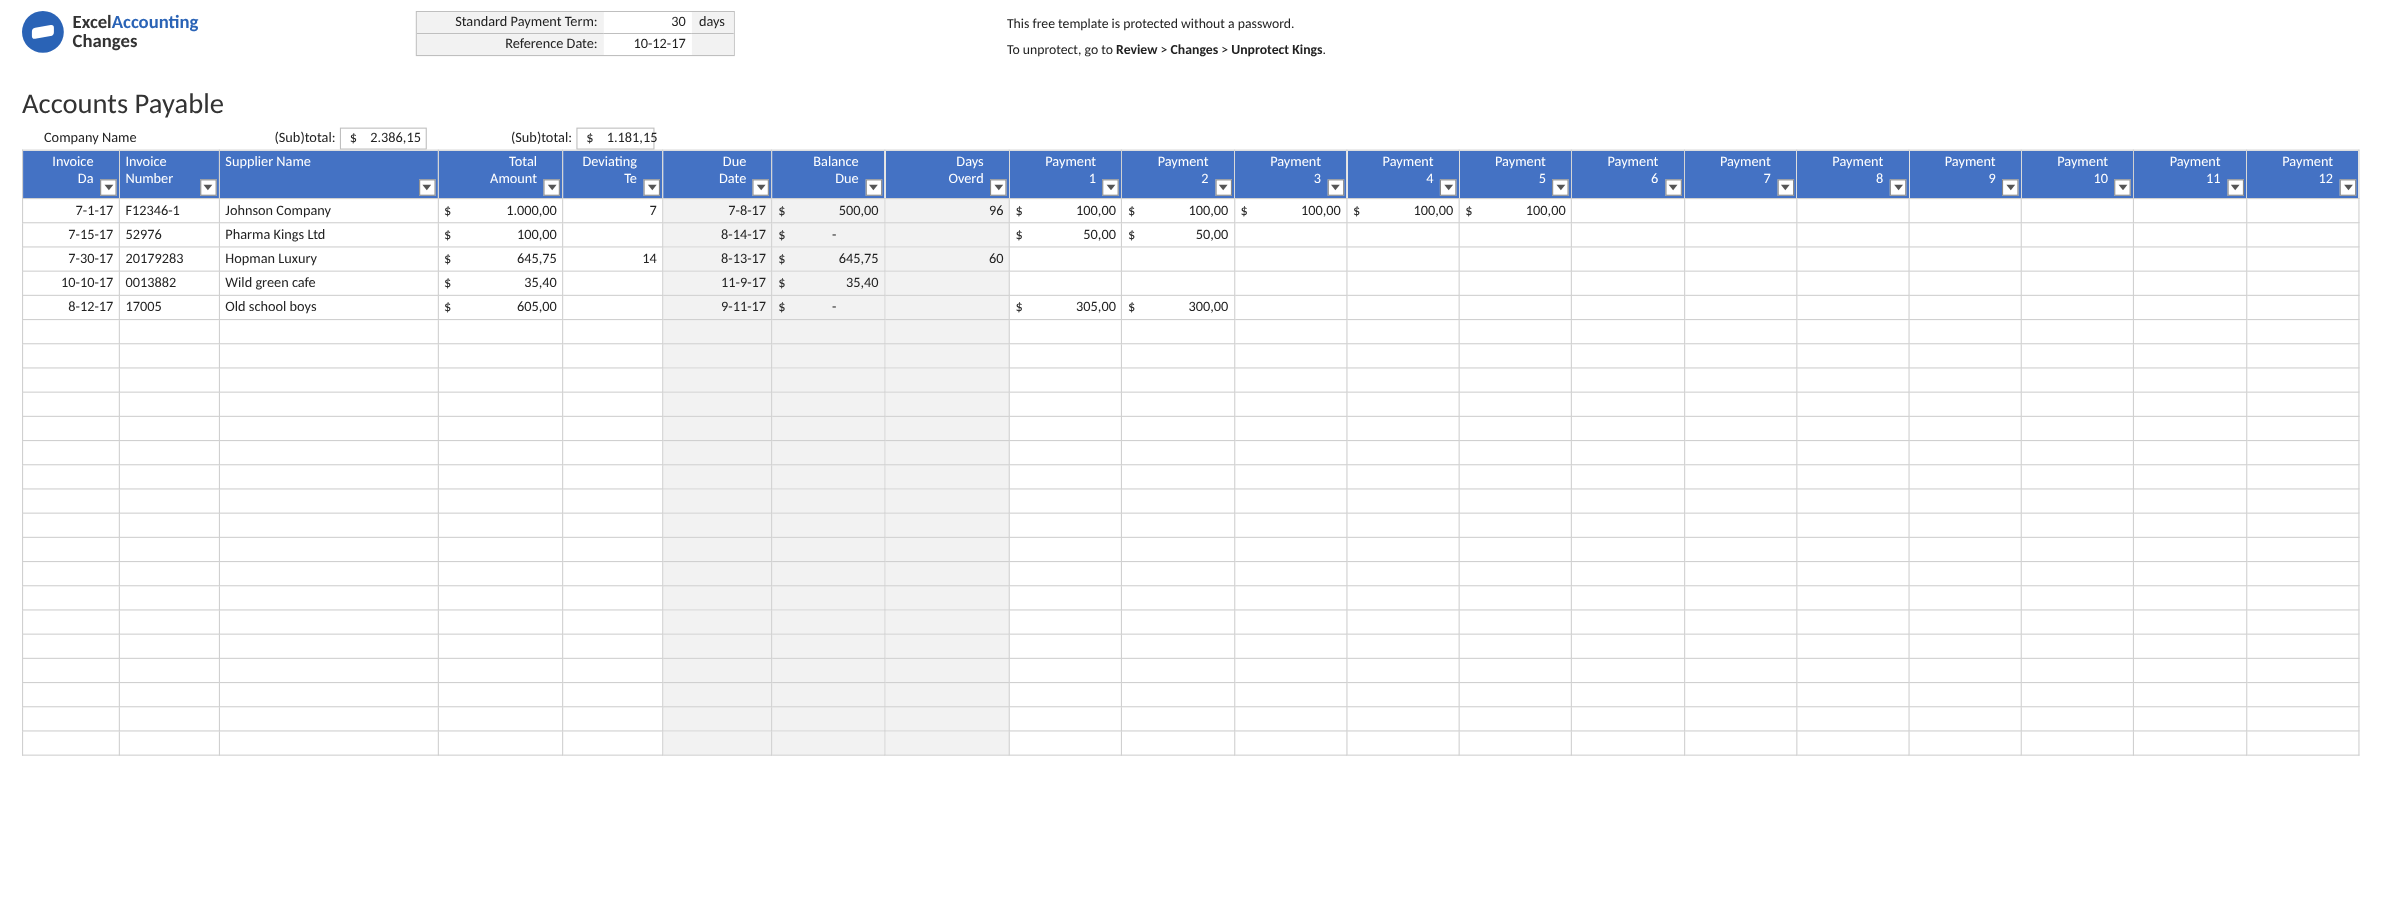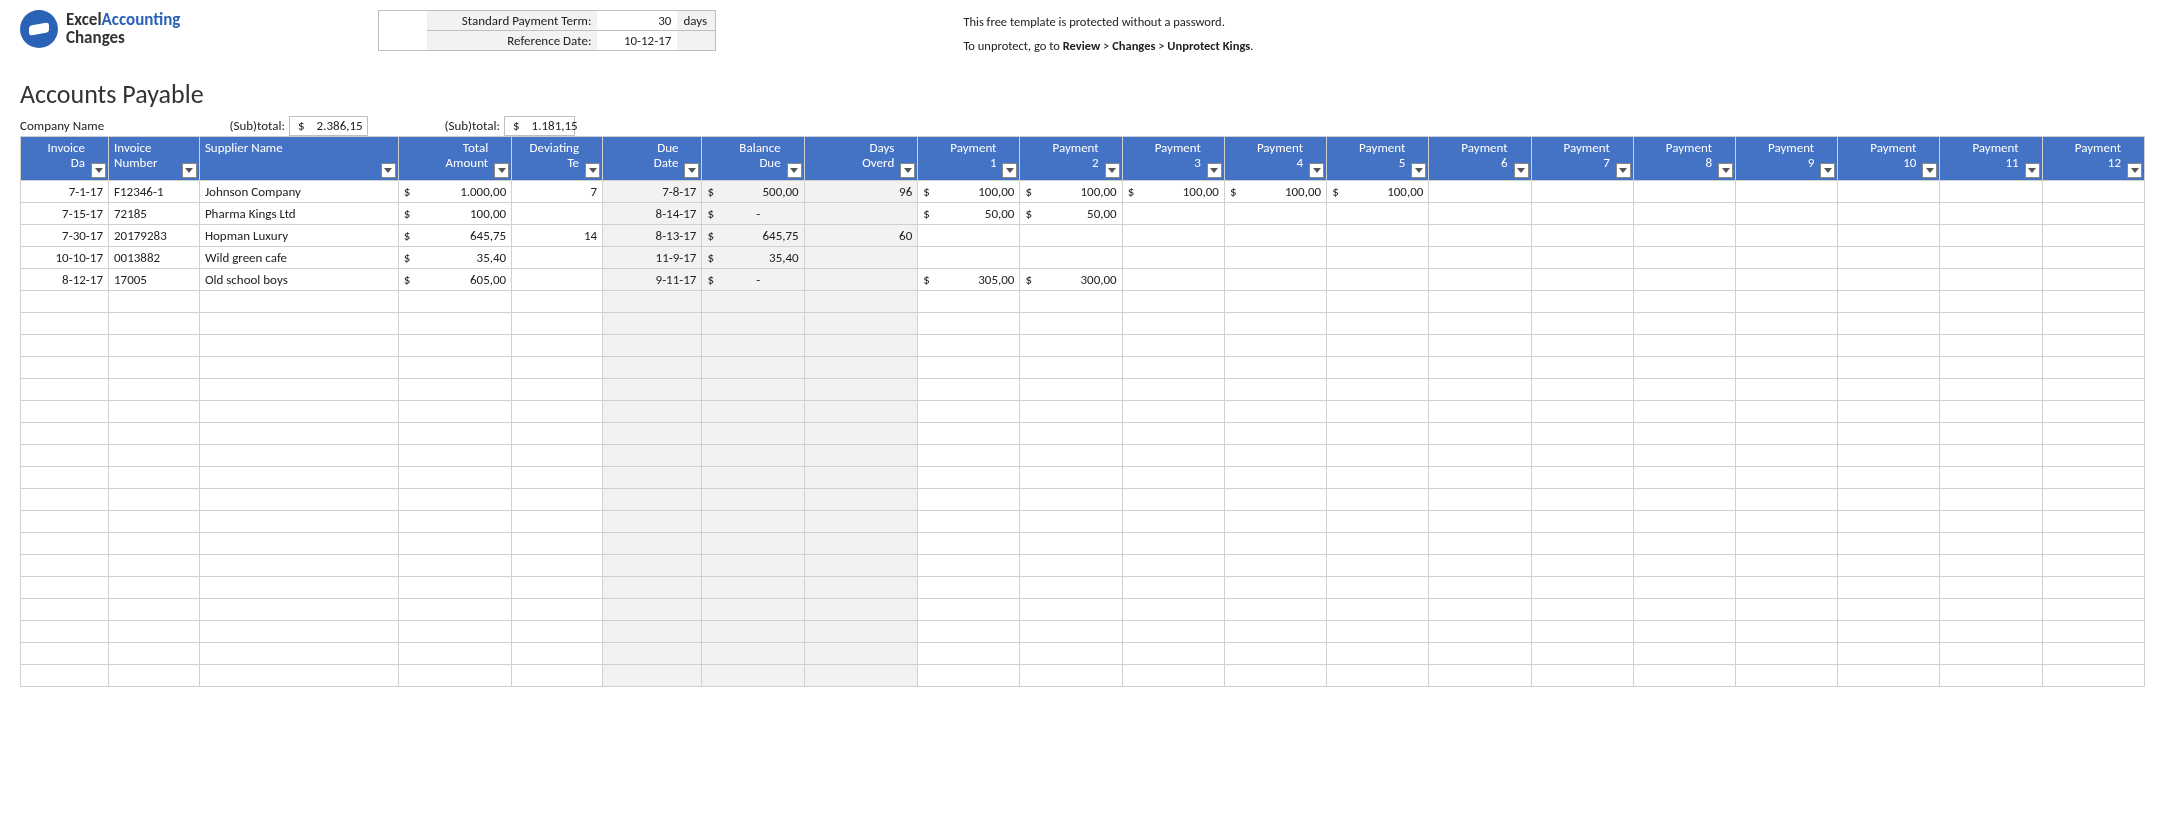--- a/index.html
+++ b/index.html
@@ -38,21 +38,20 @@
     border-radius: 3px;
     transform: skewY(-10deg);
   }
   .logo-text { line-height: 1.05; font-size: 17px; font-weight: 600; }
   .logo-text .is-blue { color: #2a63b6; }
   .logo-text .is-dark { color: #333; }
   .info-box {
     display: grid;
     grid-template-columns: 170px 80px 38px;
     border: 1px solid #bfbfbf;
-    padding-left: 48px;
   }
   .info-box > div {
     border-bottom: 1px solid #bfbfbf;
     padding: 2px 6px;
     background: #f2f2f2;
     font-size: 13px;
   }
   .info-box > div:nth-last-child(-n+3) { border-bottom: none; }
   .info-box .ir { text-align: right; }
   .info-box .val { background: #fff; text-align: right; }
@@ -166,21 +165,21 @@
     <div>This free template is protected without a password.</div>
     <div>
       <span>To unprotect, go to </span><b>Review</b><span> &gt; </span><b>Changes</b><span> &gt; </span><b>Unprotect Kings</b><span>.</span>
     </div>
   </div>
 </div>
 
 <h1 class="title">Accounts Payable</h1>
 
 <div class="subbar" id="subbar">
-    <div style="width: 209px;">Company Name</div>
+    <div style="width: 209px; margin-left: 20px;">Company Name</div>
     <div style="width: 60px; text-align: right; padding-right: 4px;">(Sub)total:</div>
     <div class="subtotal-cell" style="width: 79px;">
       <span class="cur">$</span>
       <span class="amt">2.386,15</span>
     </div>
     <div style="width: 76px;"></div>
     <div style="width: 60px; text-align: right; padding-right: 4px;">(Sub)total:</div>
     <div class="subtotal-cell" style="width: 71px;">
       <span class="cur">$</span>
       <span class="amt">1.181,15</span>
@@ -347,21 +346,21 @@
         <td></td>
         <td></td>
         <td></td>
         <td></td>
         <td></td>
         <td></td>
         <td></td>
       </tr>
       <tr>
         <td class="right">7-15-17</td>
-        <td>72185</td>
+        <td>52976</td>
         <td>Pharma Kings Ltd</td>
         <td>
           <div class="money">
             <span class="cur">$</span>
             <span class="amt">100,00</span>
           </div>
         </td>
         <td class="right"></td>
         <td class="gray right">8-14-17</td>
         <td class="gray">

